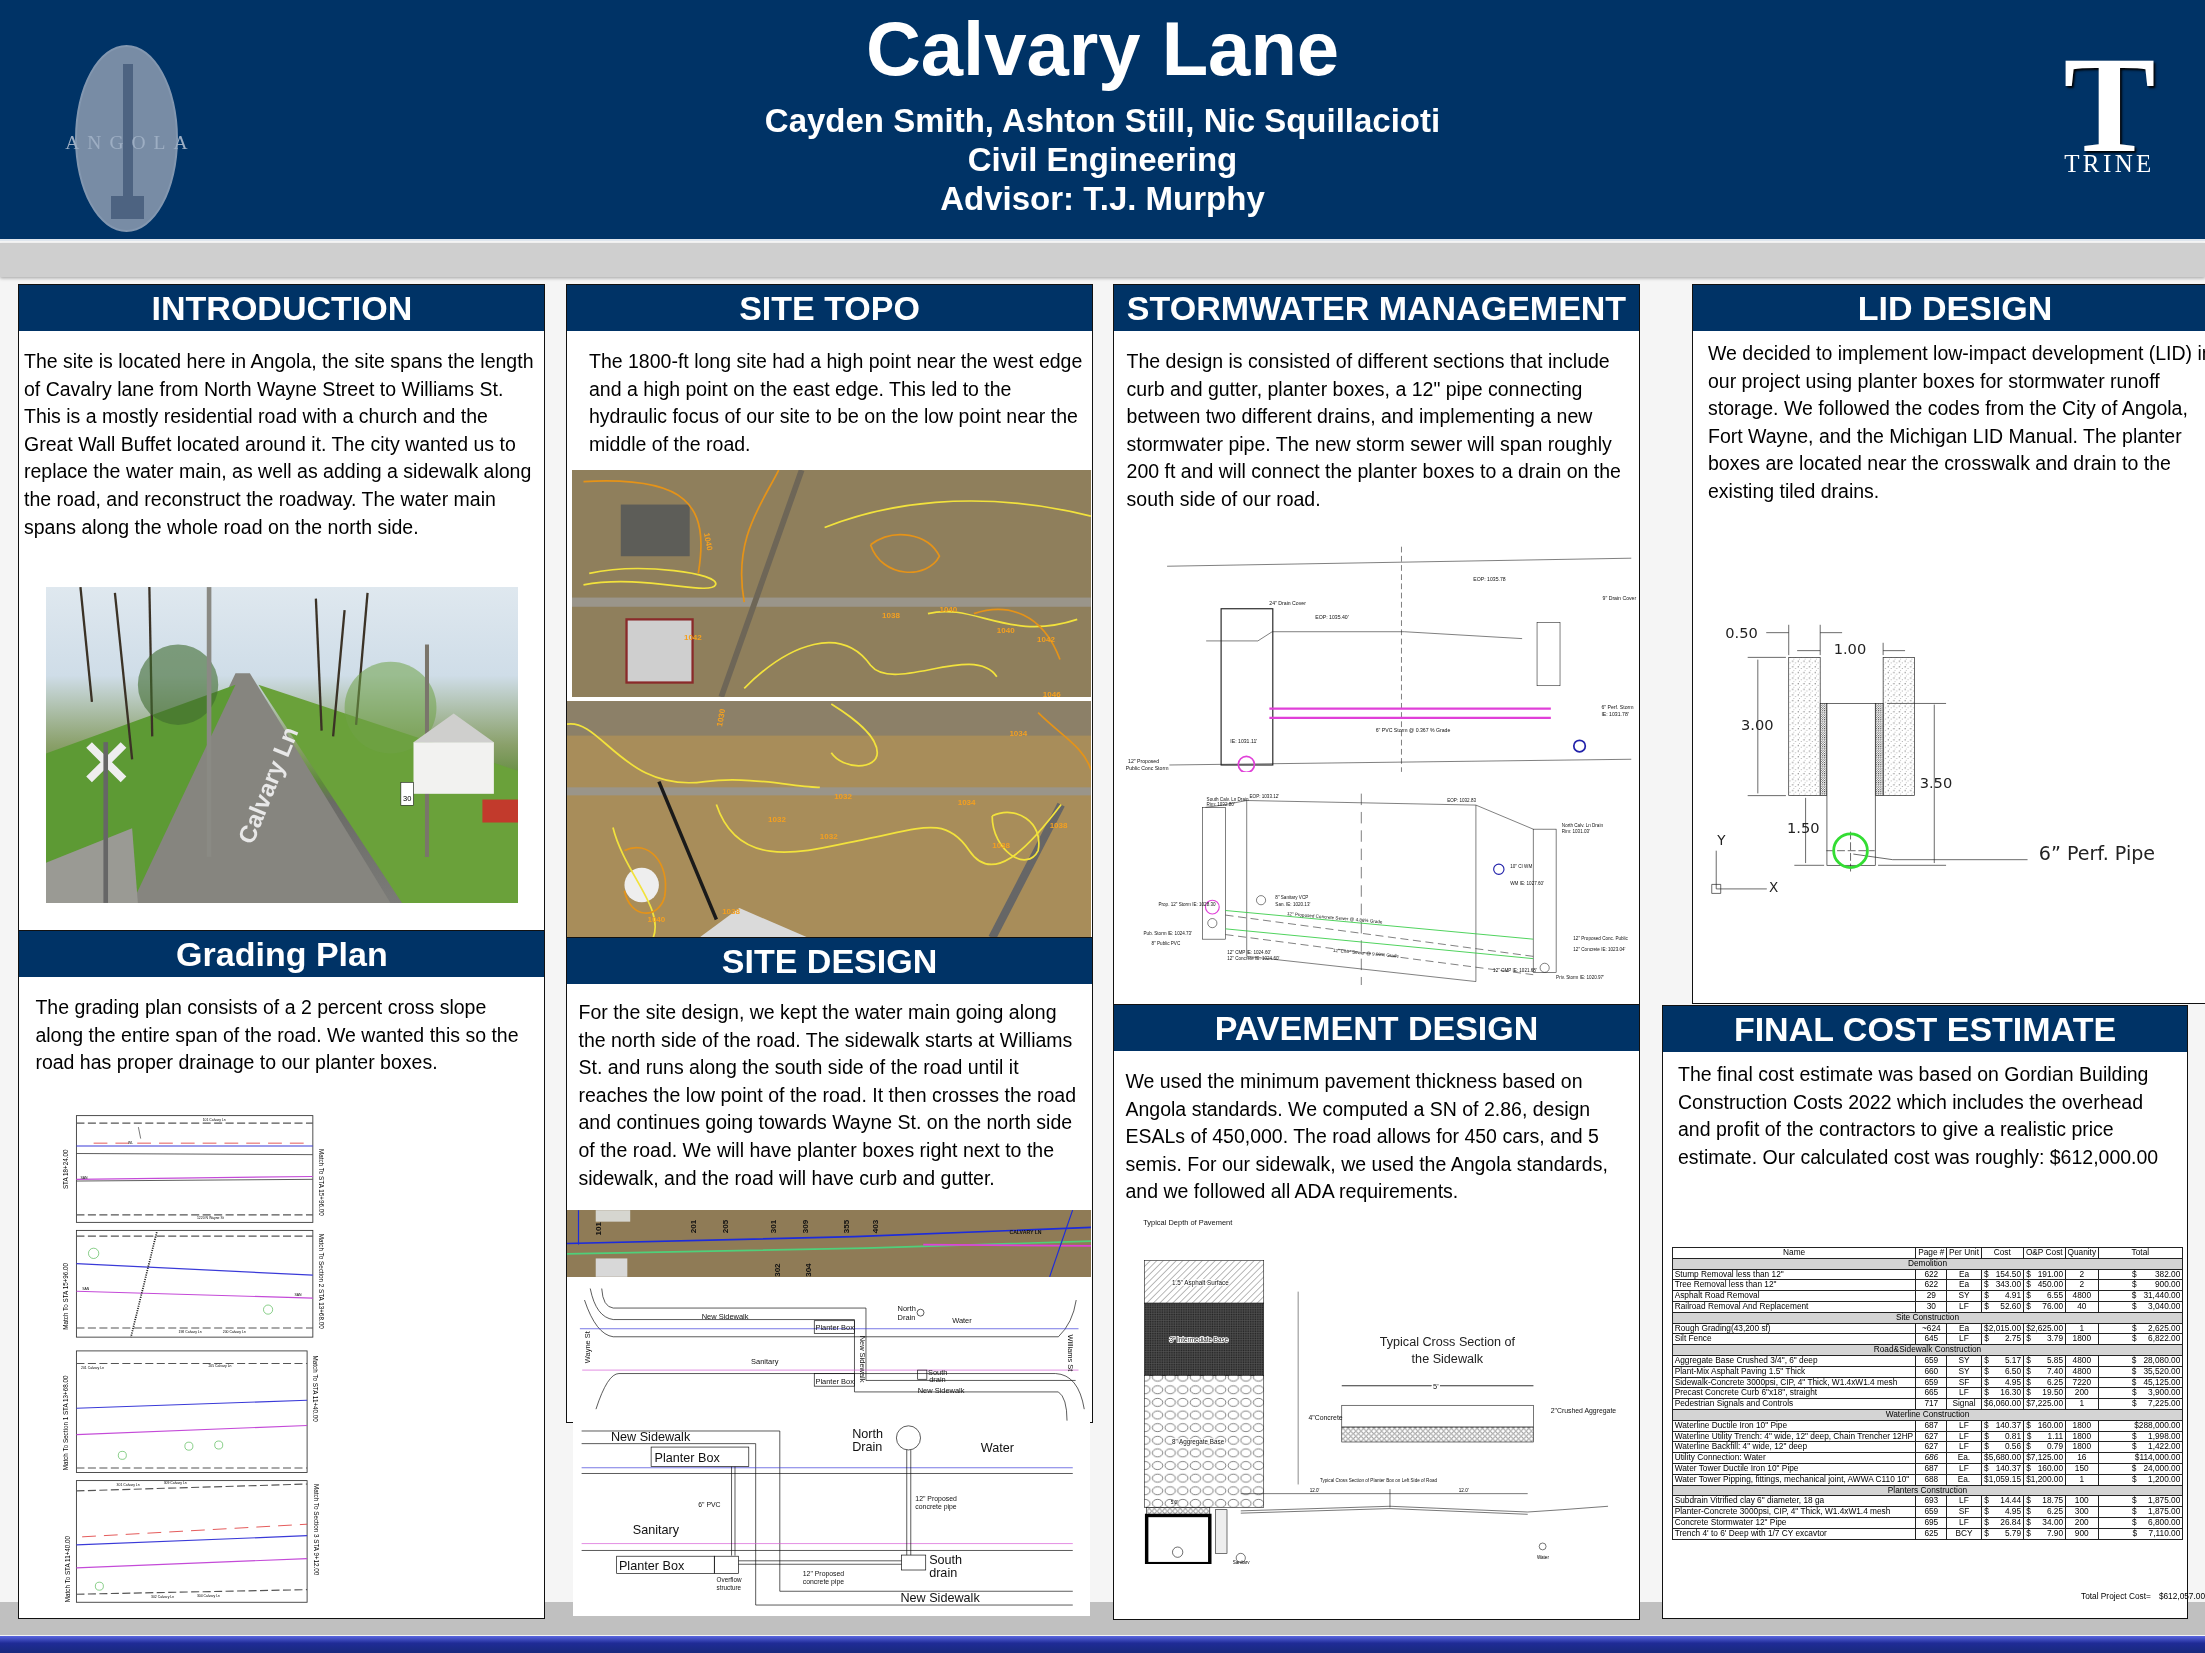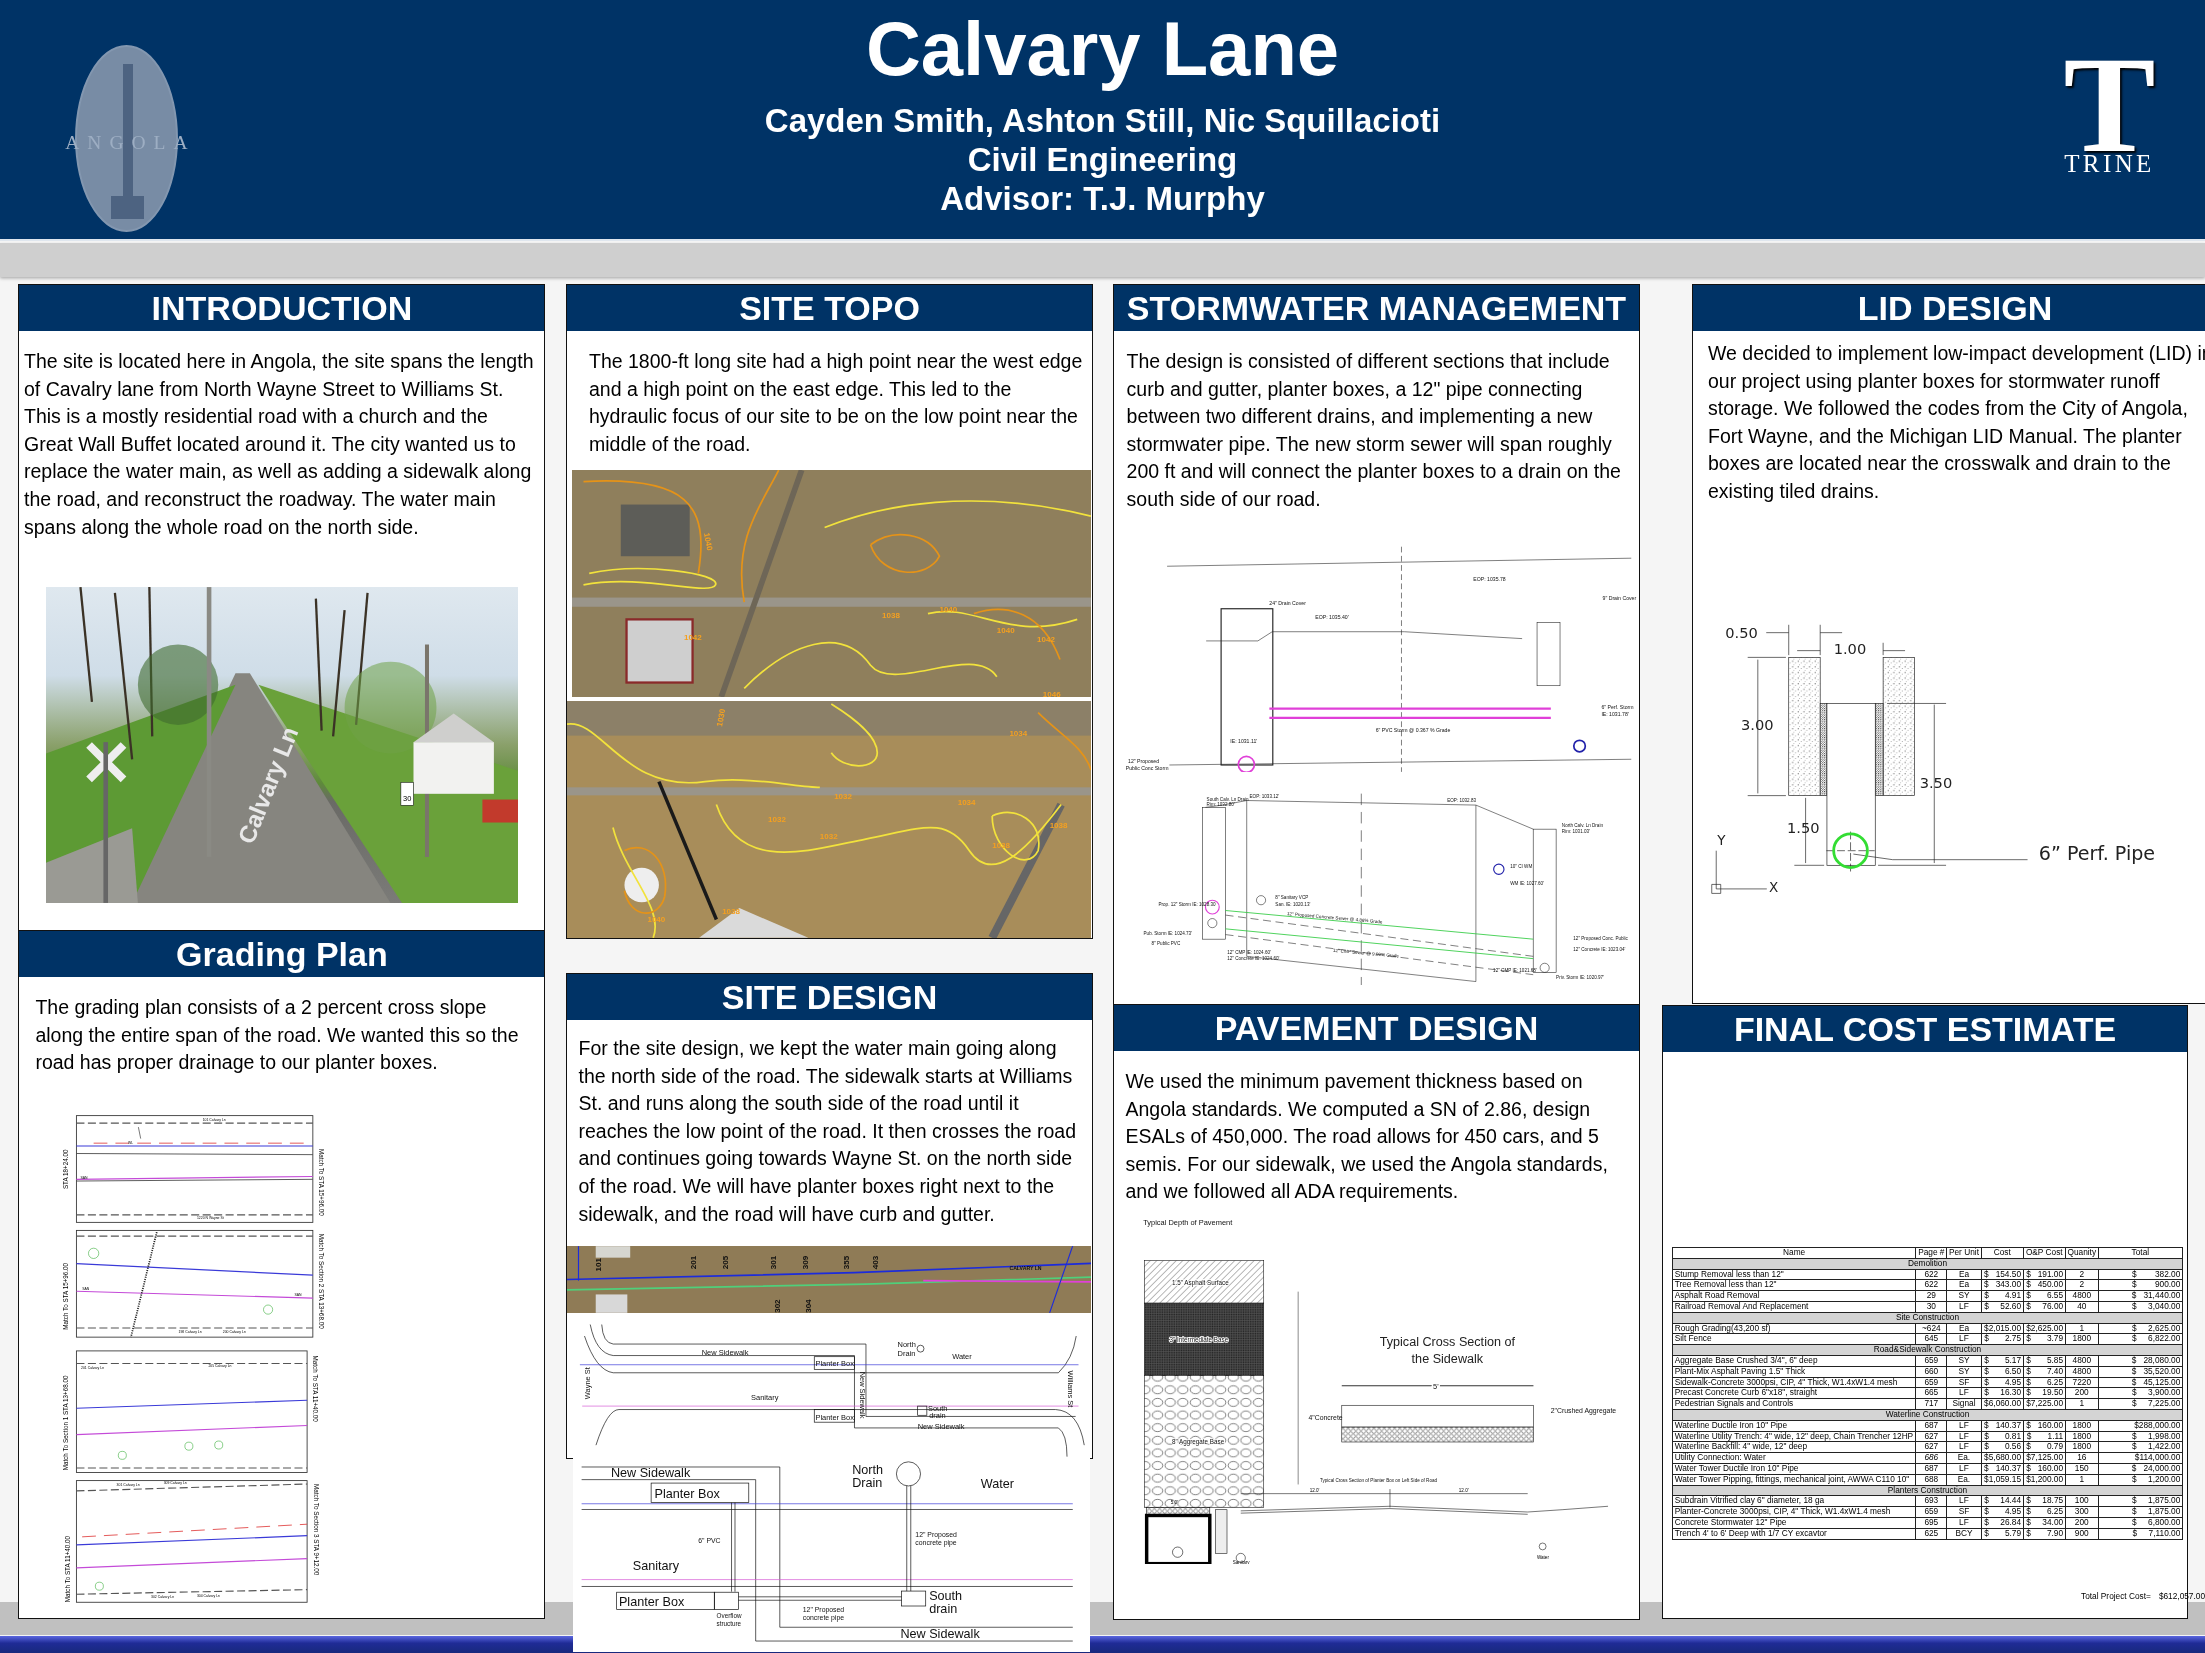--- a/index.html
+++ b/index.html
@@ -229,21 +229,21 @@
           <text x="680" y="180">1034</text>
           <text x="740" y="255">1038</text>
         <text x="840" y="220">1038</text>
           <text x="140" y="385">1040</text>
           <text x="270" y="370">1038</text>
       </g>
     </svg>
   </div>
 </div>
 
-<div class="panel" style="left:566px;top:937px;width:527px;height:486px;margin-top:36px;">
+<div class="panel" style="left:566px;top:937px;width:527px;height:486px;">
   <div class="ph" style="top:0;">SITE DESIGN</div>
   <div class="ptext" style="left:11.5px;top:61px;width:505px;">For the site design, we kept the water main going along the north side of the road. The sidewalk starts at Williams St. and runs along the south side of the road until it reaches the low point of the road. It then crosses the road and continues going towards Wayne St. on the north side of the road. We will have planter boxes right next to the sidewalk, and the road will have curb and gutter.</div>
   <div class="img" style="left:0px;top:272px;width:524px;height:67px;background:#8f7b56;">
     <svg width="524" height="67" viewBox="0 0 912 116" font-family="Liberation Sans, sans-serif">
       <rect x="50" y="0" width="60" height="20" fill="#d6d6d0"></rect>
       <rect x="50" y="84" width="55" height="32" fill="#d8d8d8"></rect>
       <path d="M0 58 L500 46 L912 30" stroke="#1c2bdc" stroke-width="3" fill="none"></path>
       <path d="M0 76 L520 66 L912 54" stroke="#4fd07a" stroke-width="3" fill="none"></path>
       <path d="M620 60 L912 62" stroke="#e040d8" stroke-width="3" fill="none"></path>
       <path d="M20 0 V60" stroke="#1c2bdc" stroke-width="2"></path>
@@ -504,20 +504,21 @@
         <text x="610" y="446" font-size="34">6” Perf. Pipe</text>
         <text x="38" y="420" font-size="24">Y</text>
         <text x="130" y="504" font-size="24">X</text>
       </g>
     </svg>
   </div>
 </div>
 
 <div class="panel" style="left:1662px;top:1005px;width:526px;height:614px;">
   <div class="ph" style="top:0;">FINAL COST ESTIMATE</div>
+  <div class="ptext" style="left:15px;top:55px;width:500px;">The final cost estimate was based on Gordian Building Construction Costs 2022 which includes the overhead and profit of the contractors to give a realistic price estimate. Our calculated cost was roughly: $612,000.00</div>
 </div>
 
 <table class="cost">
   <thead>
     <tr>
       <th style="width:247px">Name</th>
       <th style="width:33px">Page #</th>
       <th style="width:32px">Per Unit</th>
       <th style="width:48px">Cost</th>
       <th style="width:48px">O&amp;P Cost</th>

